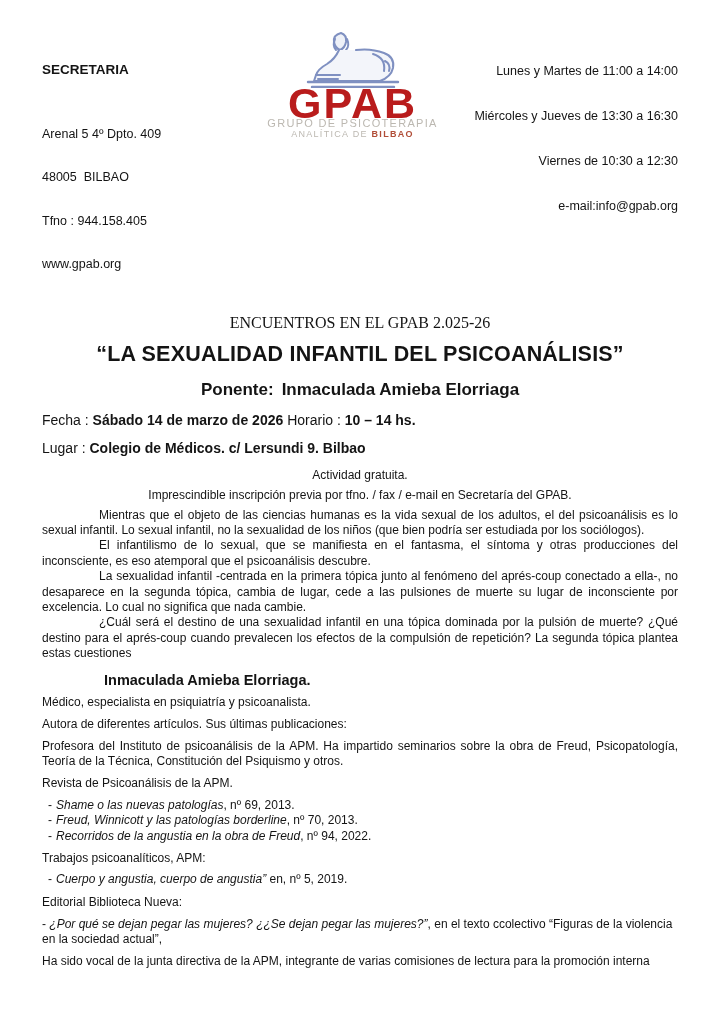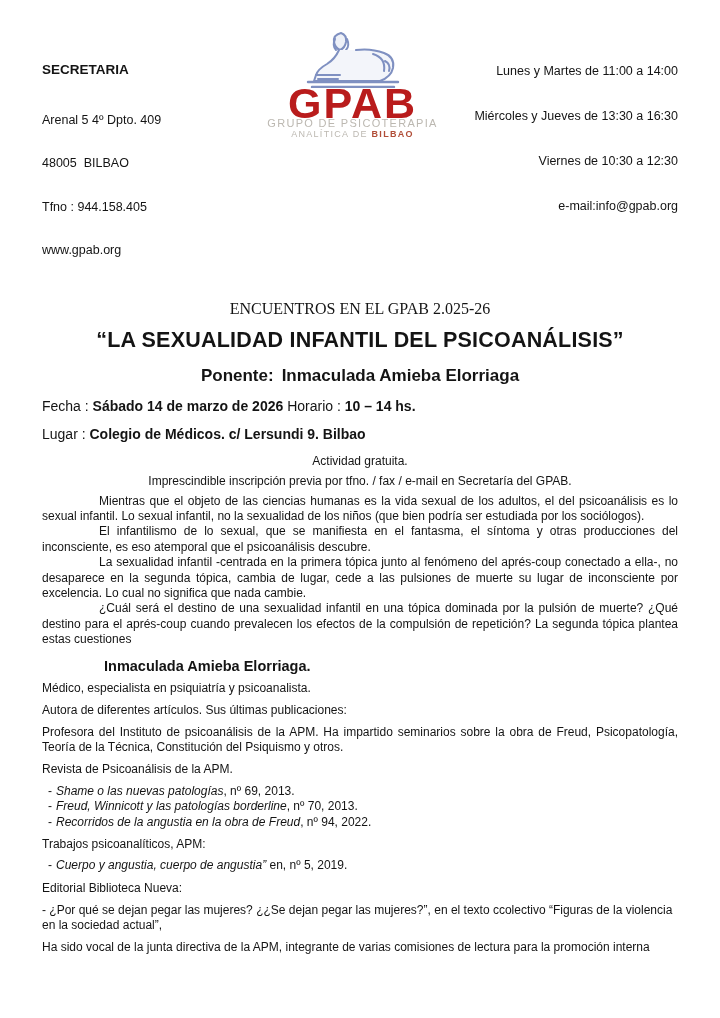--- a/index.html
+++ b/index.html
@@ -7,21 +7,21 @@
   body {
     width: 720px; height: 1018px; overflow: hidden;
     background: #ffffff; color: #141414;
     font-family: "Liberation Sans", sans-serif;
   }
   .page { padding: 34px 42px 0 42px; }
 
   
   .header { display: flex; justify-content: space-between; align-items: flex-start; }
   .hdr-left { width: 215px; font-size: 12.5px; line-height: 14.5px; white-space: pre-wrap; }
-  .hdr-left .ttl { font-weight: bold; font-size: 13.5px; margin-bottom: 6px; }
+  .hdr-left .ttl { font-weight: bold; font-size: 13.5px; margin-bottom: 20px; }
   .hdr-right { width: 230px; font-size: 12.5px; line-height: 15px; text-align: right; white-space: pre-wrap; }
 
   .logo { text-align: center; margin-top: -4px; flex: 1; }
   .logo .sphinx { display: block; margin: 0 auto; }
   .logo .wordmark { color: #b91c1c; font-weight: bold; font-size: 43px; line-height: 30px; letter-spacing: 2px; }
   .logo .sub1 { color: #bcb8b1; font-size: 11px; letter-spacing: 1.3px; line-height: 11px; }
   .logo .sub2 { color: #bcb8b1; font-size: 9px; letter-spacing: 1.3px; line-height: 11px; }
   .logo .sub2 .accent { color: #b14e38; font-weight: bold; }
 
   .membership { text-align: center; font-weight: bold; font-size: 11.5px; margin-top: 3px; }
@@ -43,21 +43,21 @@
     text-align: justify; text-indent: 57px;
   }
 
   
   .bio-heading { font-weight: bold; font-size: 14.5px; margin: 10px 0 0 62px; }
   .bio p { margin: 7px 0 0 0; font-size: 12px; line-height: 15.2px; text-align: justify; }
   .pubs { margin: 6px 0 0 6px; font-size: 12px; line-height: 15.5px; }
   .pub-item .t { font-style: italic; margin-top: 12px; }
   .pub-item .dash { margin-right: 4px; }
   .editorial-item { margin: 7px 0 0 0; font-size: 12px; line-height: 15.2px; }
-  .editorial-item .t { }
+  .editorial-item .t { font-style: italic; }
   .closing { margin: 9px 0 0 0; font-size: 12px; line-height: 15.2px; }
 </style>
 </head>
 <body>
 
 <div class="page">
 
   <div class="header">
     <div class="hdr-left">
       <div class="ttl">SECRETARIA</div>

